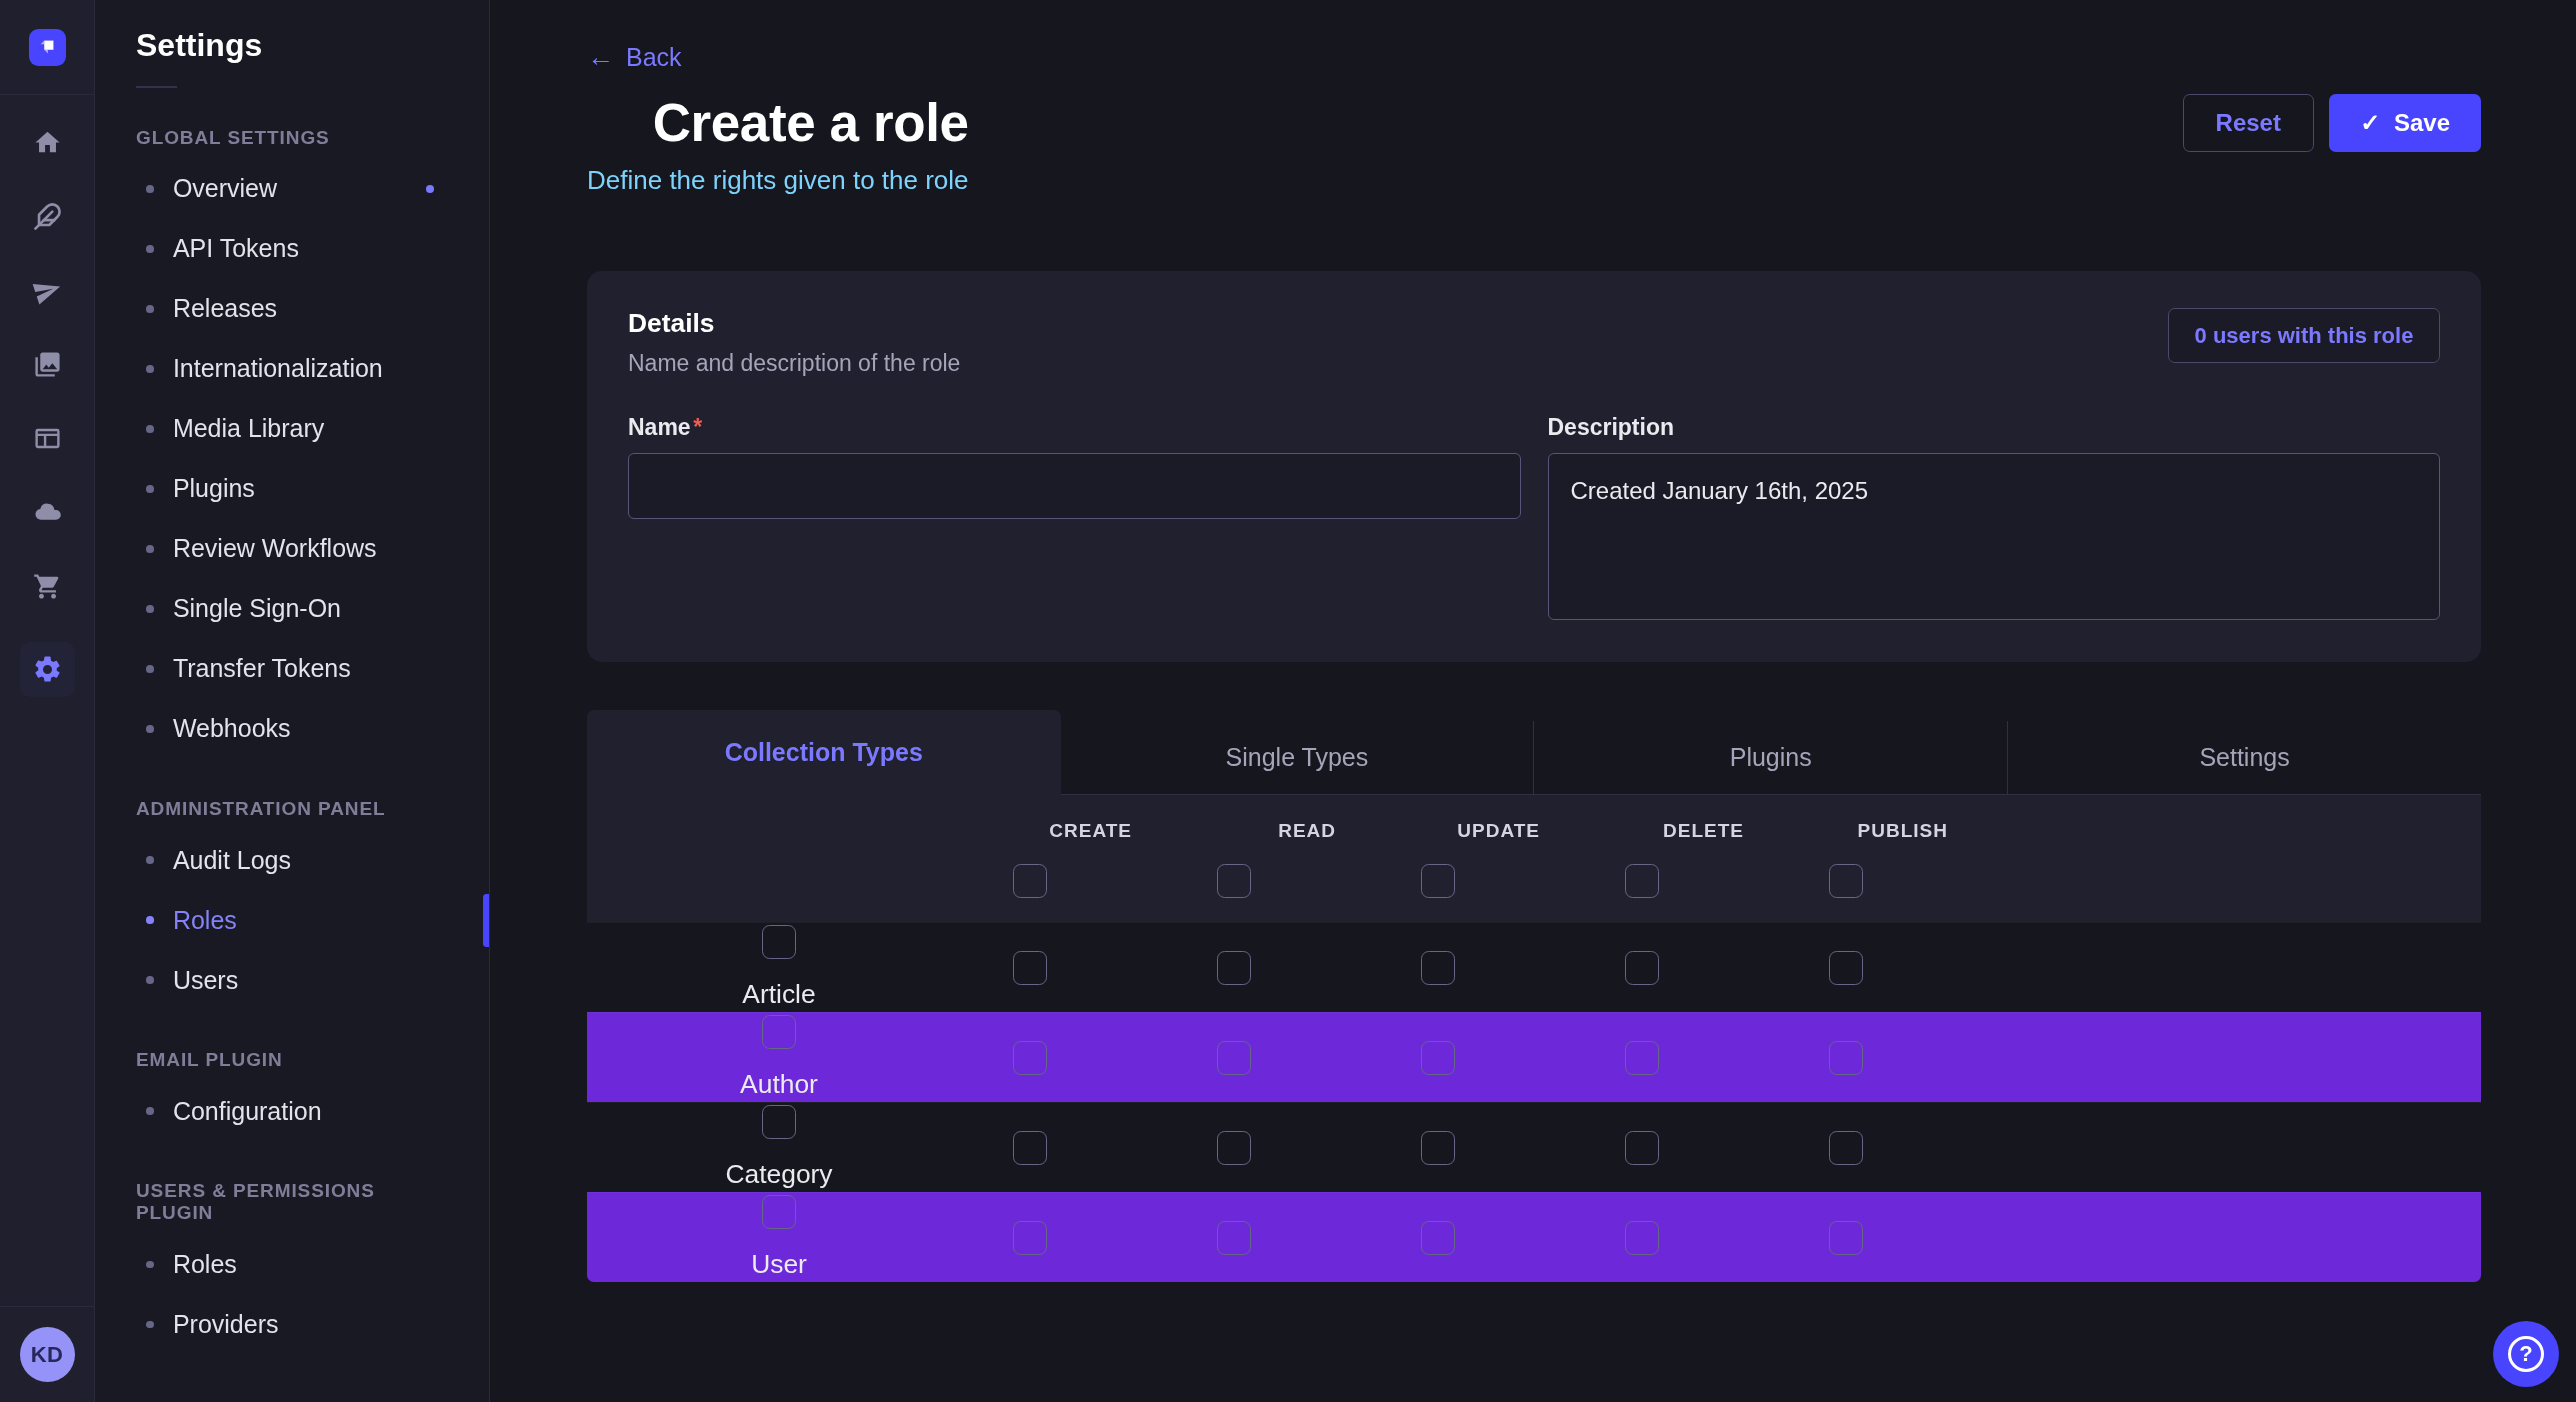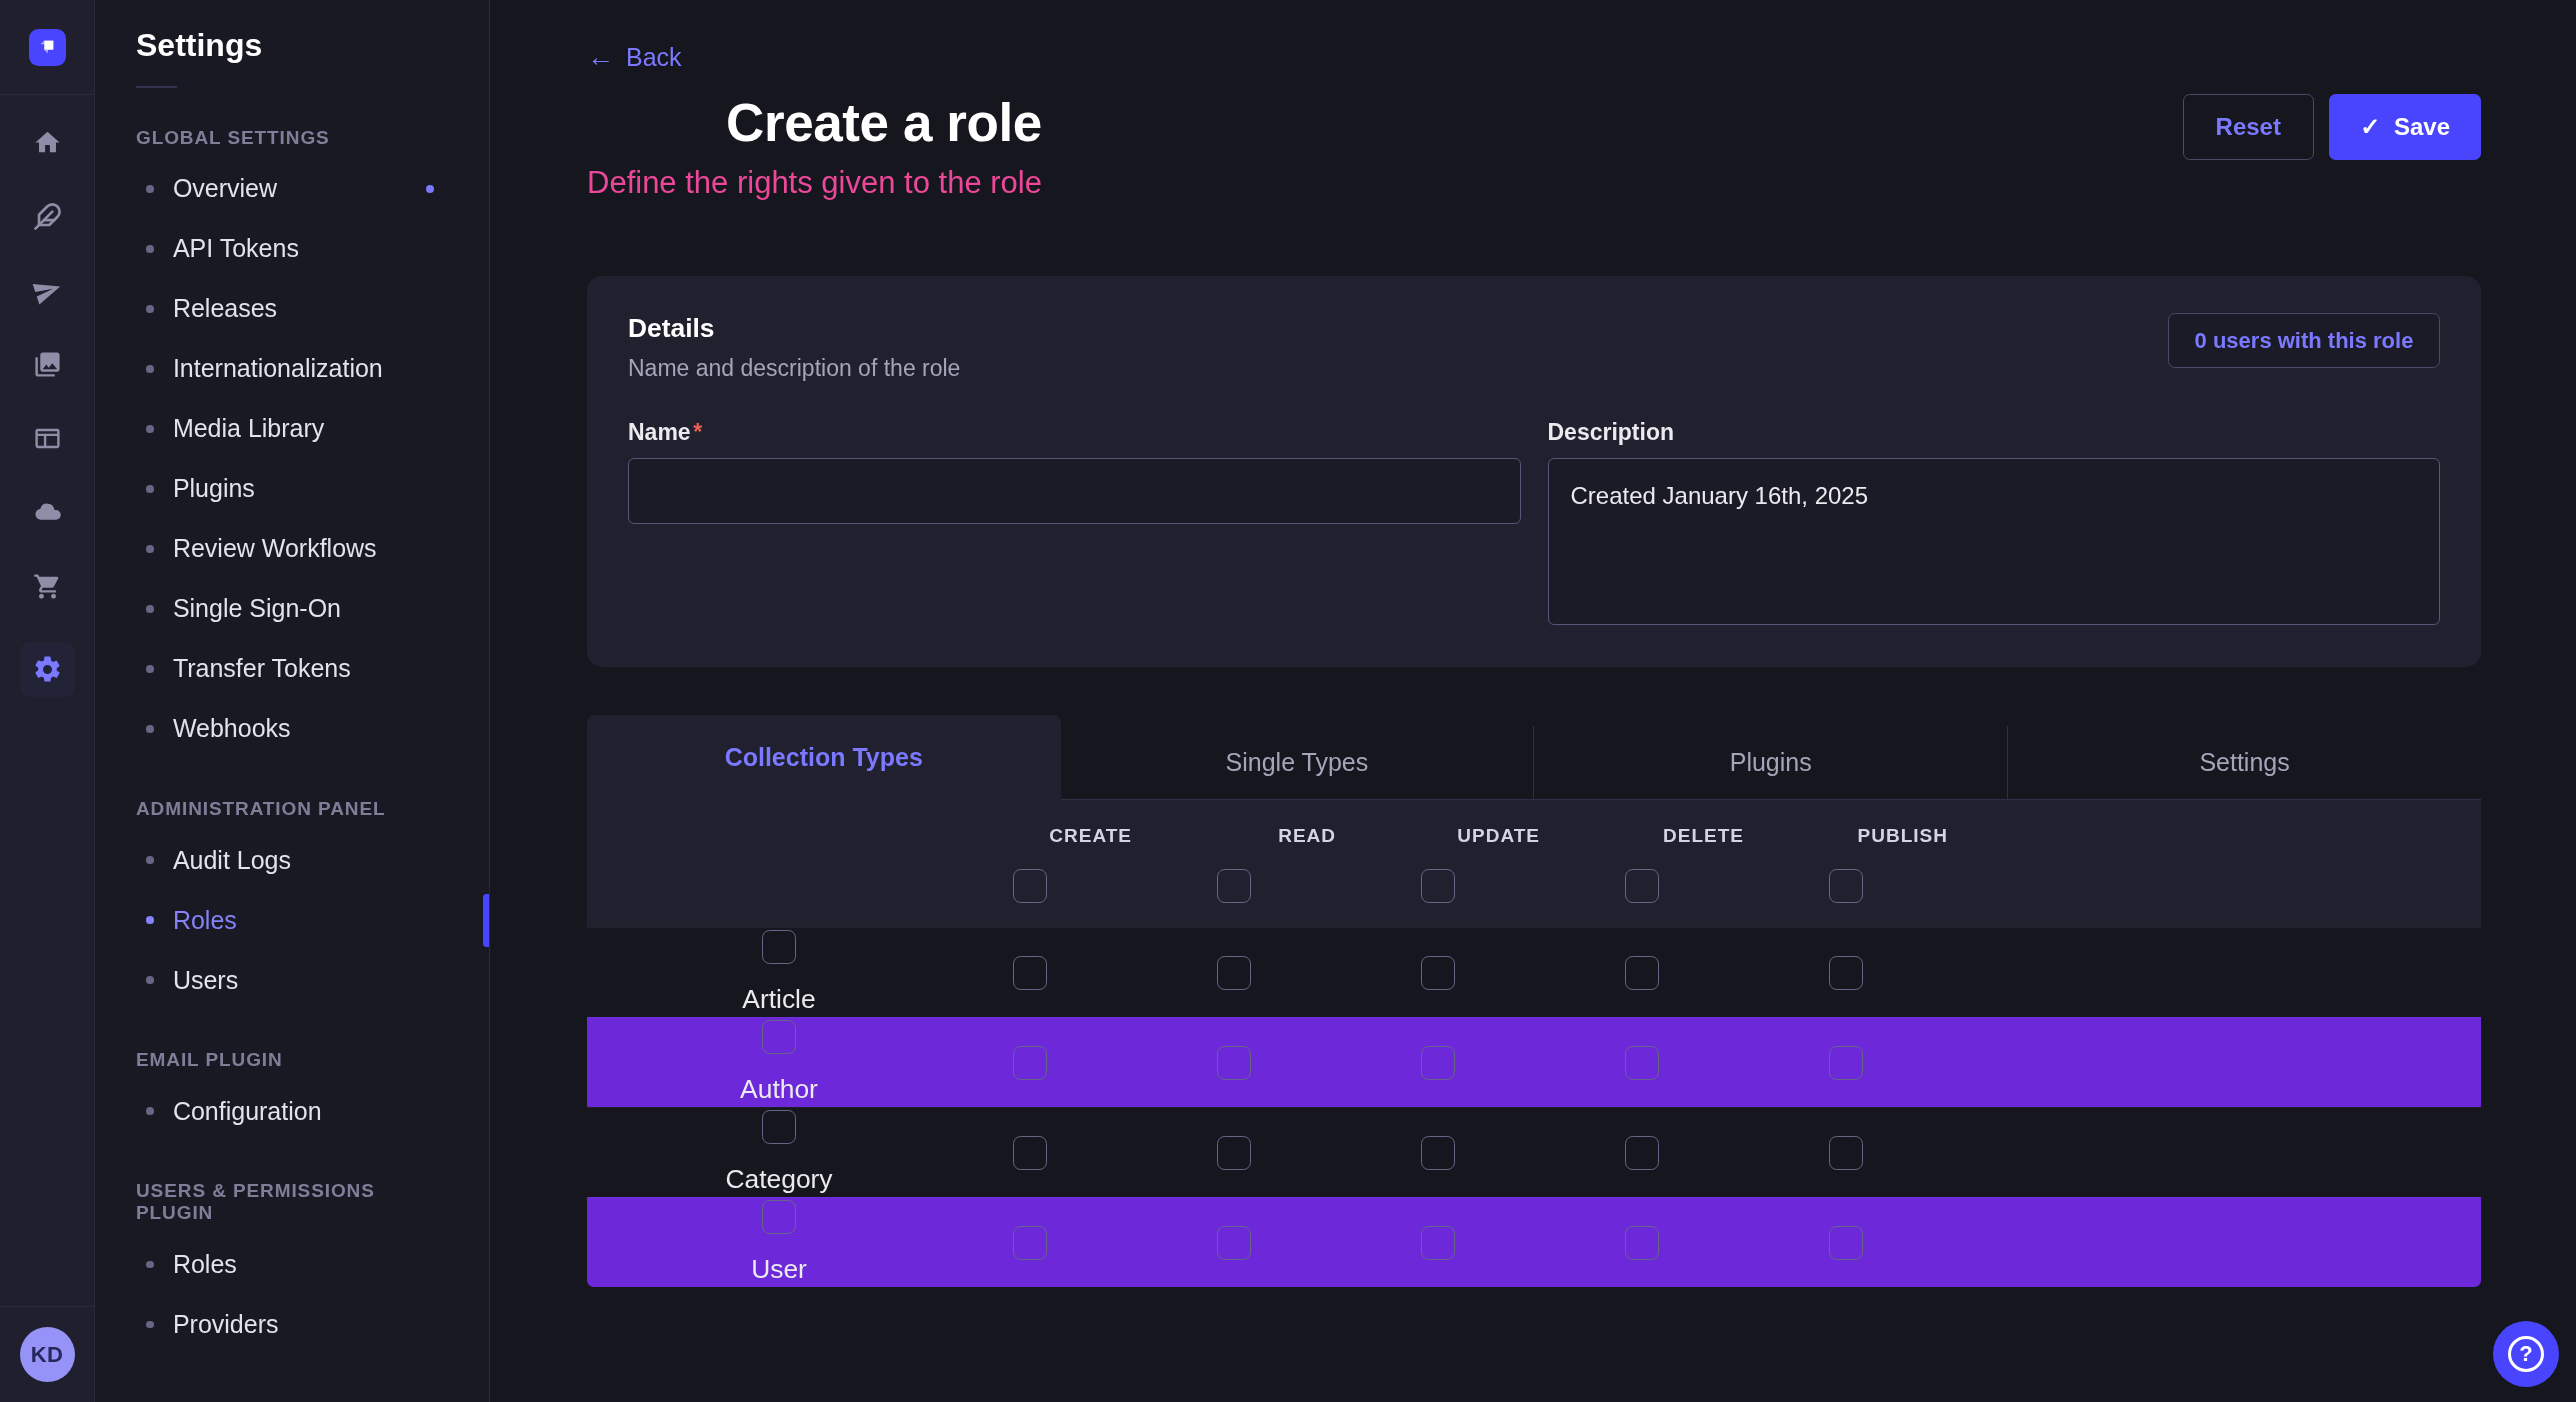--- a/index.html
+++ b/index.html
@@ -31,23 +31,23 @@
   .side-item.active .bullet { background:#8583f7; }
   .side-item .notif-dot { position:absolute; right:13.6px; width:8.5px; height:8.5px; border-radius:50%; background:#7b79ff; }
   .side-item .active-bar { position:absolute; right:-41px; width:6px; height:53px; background:#4945ff; border-radius:3.4px 0 0 3.4px; }
 
   
   .main { position:absolute; left:492px; top:0; right:0; bottom:0; padding:0 95px; overflow:hidden; }
   .back-row { margin-top:43px; display:inline-flex; align-items:center; gap:12px; color:#7b79ff; font-size:25px; cursor:pointer; }
   .back-arrow { font-size:27px; line-height:1; }
   .head-row { margin-top:20.4px; display:flex; justify-content:space-between; align-items:flex-start; }
   .page-title { color:#fff; font-size:53px; font-weight:bold; letter-spacing:-0.4px;text-align:right; }
-  .page-sub { margin-top:12px; color:#ec4899; font-size:31px; }
+  .page-sub { margin-top:12px; color:#7dd3fc; font-size:26px; }
   .head-actions { display:flex; gap:15.3px; margin-top:1.7px; }
-  .btn { height:66px; border-radius:6.8px; font-size:24px; font-weight:bold; display:flex; align-items:center; justify-content:center; cursor:pointer; border:none; font-family:inherit; }
+  .btn { height:58px; border-radius:6.8px; font-size:24px; font-weight:bold; display:flex; align-items:center; justify-content:center; cursor:pointer; border:none; font-family:inherit; }
   .btn-reset { padding:0 32px; background:transparent; border:0.9px solid #4a4a6a; color:#7b79ff; }
   .btn-save { padding:0 31px; background:#4945ff; color:#fff; gap:13.6px; }
   .btn-save .chk { font-size:24px; }
 
   
   .card { margin-top:75px; background:#20202e; border-radius:15px; padding:37px 41px 39px; }
   .card-head { display:flex; justify-content:space-between; align-items:flex-start; }
   .card-title { color:#fff; font-size:26.4px; font-weight:bold; }
   .card-sub { margin-top:10.2px; color:#a5a5ba; font-size:23px; }
   .users-btn { height:55px; padding:0 25.6px; border:0.9px solid #4a4a6a; border-radius:6.8px; background:#1b1b27; color:#7b79ff; font-size:22px; font-weight:bold; display:flex; align-items:center; cursor:pointer; font-family:inherit; }

